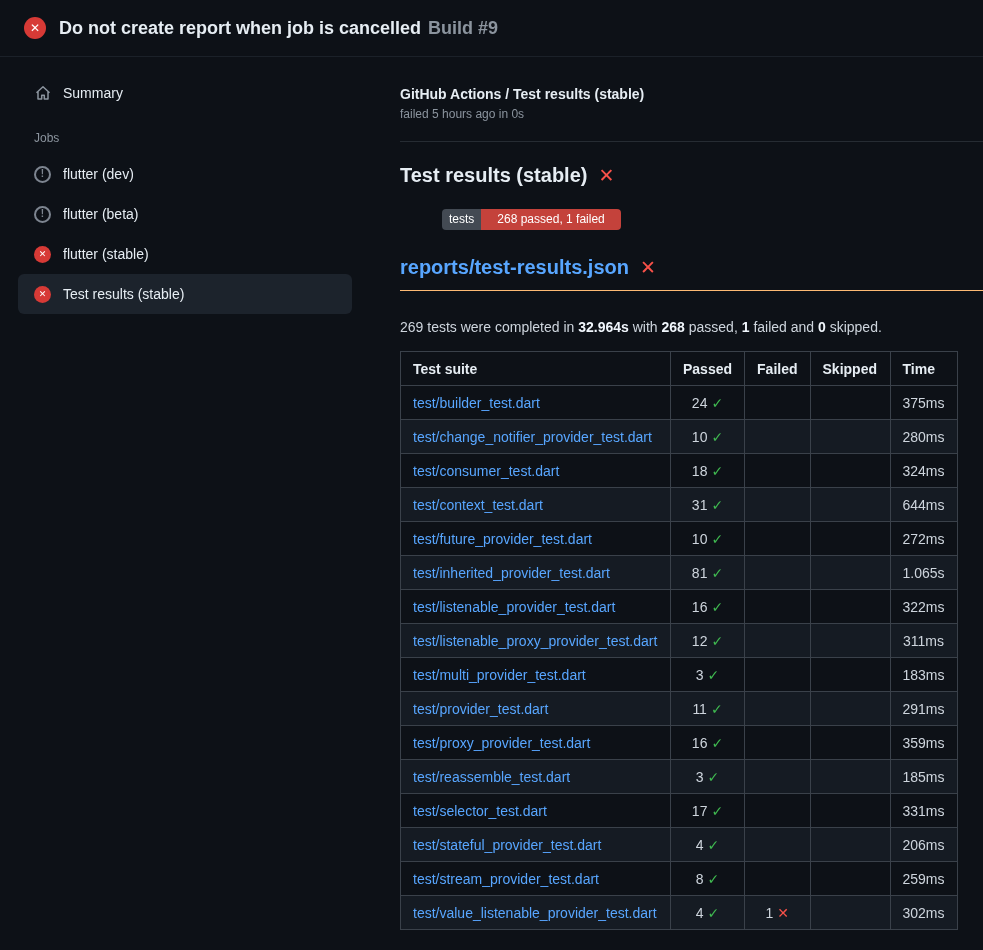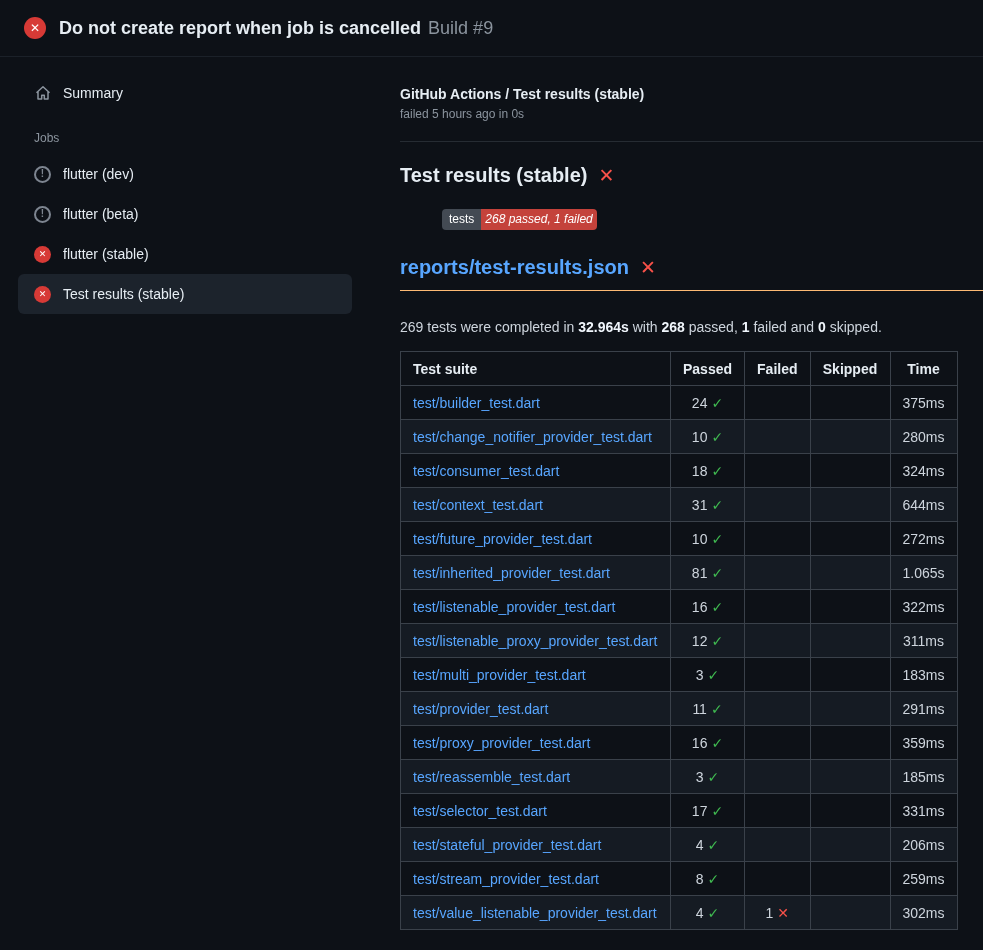--- a/index.html
+++ b/index.html
@@ -17,21 +17,21 @@
     padding:0 24px; border-bottom:1px solid #1b2129;
   }
   .status-circle {
     border-radius:50%; flex:none; display:inline-flex;
     align-items:center; justify-content:center; font-weight:700; line-height:1;
   }
   .status-circle.failed { background:var(--circle_red,#d73a36); color:#ffffff; }
   .status-circle.neutral { border:2px solid #7d8590; color:#7d8590; background:transparent; }
   .topbar .status-circle { width:22px; height:22px; font-size:12px; }
   .page-title { font-size:18px; font-weight:700; color:#e6edf3; white-space:nowrap; }
-  .page-title .build-no { color:#8b949e; font-weight:400; margin-left:7px; }
+  .page-title .build-no { color:#8b949e; font-weight:700; margin-left:7px; }
 
   
   .layout { display:flex; height:893px; }
 
   
   .sidebar { width:376px; flex:none; padding:18px 24px 0 18px; }
   .side-item {
     height:36px; border-radius:6px; display:flex; align-items:center;
     gap:12px; padding:0 16px; font-size:14px; color:#e6edf3; cursor:pointer;
   }
@@ -52,39 +52,39 @@
     margin-top:22px; font-size:20px; font-weight:700;
     display:flex; align-items:center; gap:11px; color:#e6edf3;
   }
   .heading-x { color:var(--status_red,#f85149); font-weight:700; font-size:19px; line-height:1; }
 
   .badge {
     display:inline-flex; margin-top:22px; font-size:12px; line-height:1;
     border-radius:4px; overflow:hidden;margin-left:42px;
   }
   .badge-label { background:var(--badge_label_bg,#434a53); color:#ffffff; padding:4px 7px 5px; }
-  .badge-value { background:var(--badge_value_bg,#c4423b); color:#ffffff; padding:4px 4px 5px;font-style:italic; }
+  .badge-value { background:var(--badge_value_bg,#c4423b); color:#ffffff; padding:4px 16px 5px; }
 
   .report-title {
     margin-top:26px; padding-bottom:11px; border-bottom:1px solid #fdba74;
     font-size:20px; font-weight:700;
     display:flex; align-items:center; gap:11px;
   }
   .report-title a { color:var(--accent_link,#58a6ff); }
 
   .summary-line { margin-top:28px; font-size:14px; color:#ced5dd; }
   .summary-line strong { color:#f0f6fc; font-weight:700; }
 
   
   .results-table { margin-top:16px; border-collapse:collapse; font-size:14px; table-layout:fixed; }
   .results-table th, .results-table td {
     border:1px solid #3a414a; height:34px; padding:6px 12px;
     overflow:hidden; white-space:nowrap;
   }
-  .results-table th { font-weight:700; text-align:center; color:#e6edf3; }
+  .results-table th { font-weight:700; text-align:left; color:#e6edf3; }
   .results-table th.col-suite { text-align:left; }
   .results-table td { text-align:center; color:#ced5dd; }
   .results-table td.cell-suite { text-align:left; }
   .results-table tbody tr:nth-child(even) { background:#151b23; }
   .suite-link { color:var(--accent_link,#58a6ff); }
   .check-icon { color:var(--status_green,#3fb950); font-weight:700; margin-left:4px; }
   .cross-icon { color:var(--status_red,#f85149); font-weight:700; margin-left:4px; }
 </style>
 </head>
 <body>

